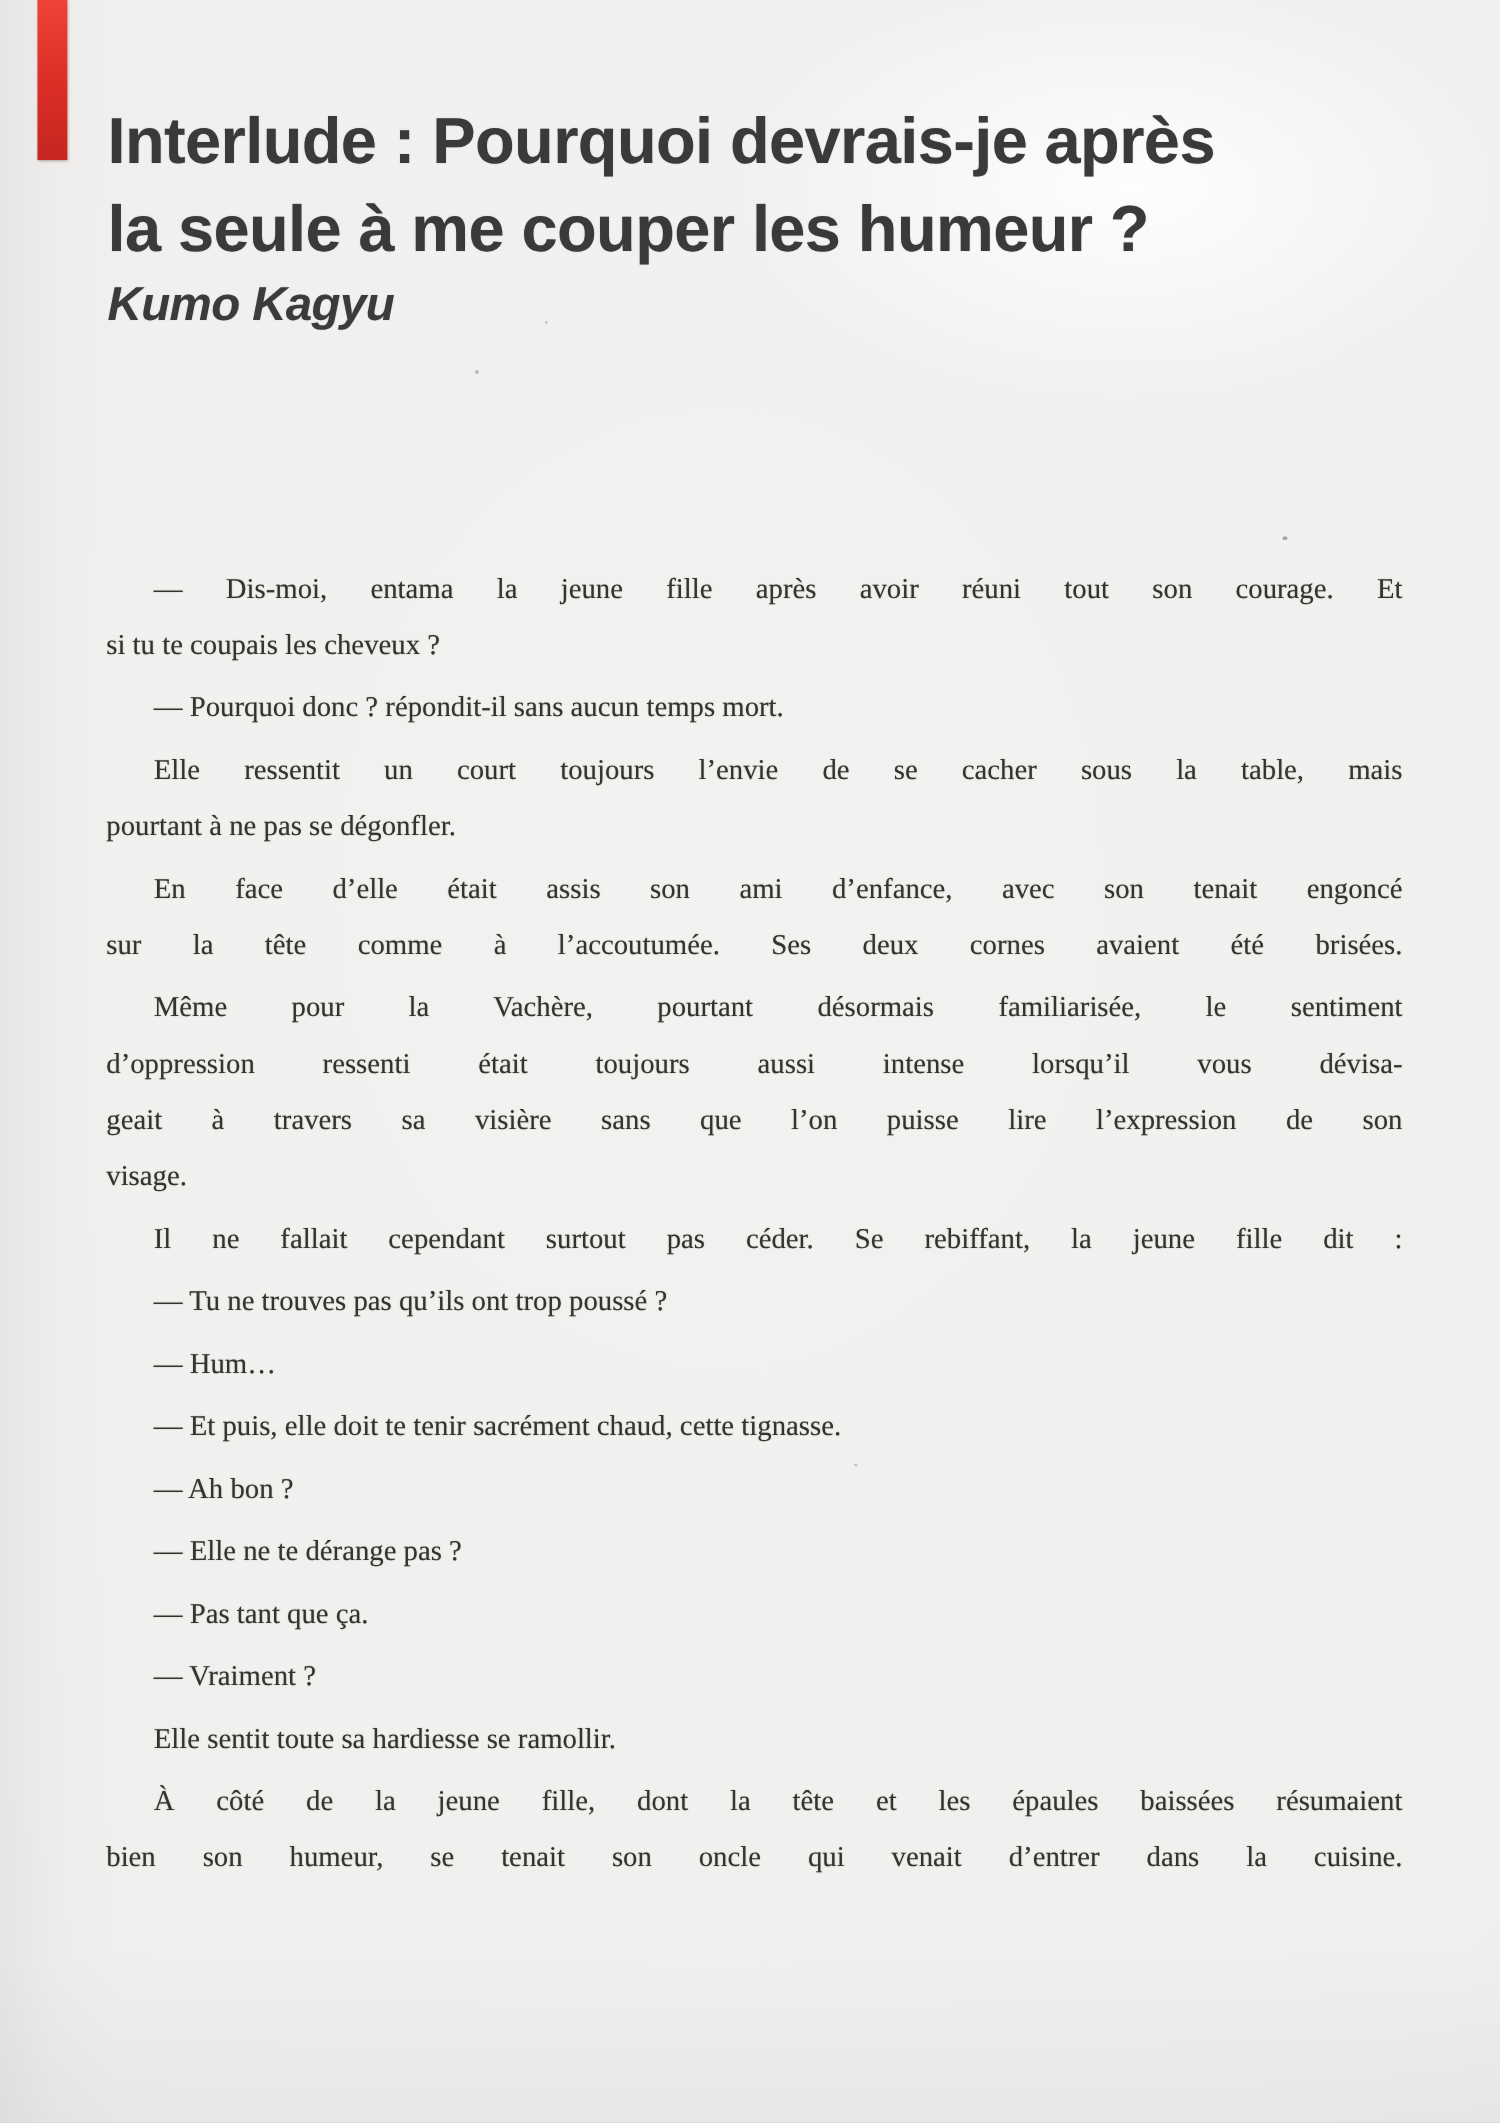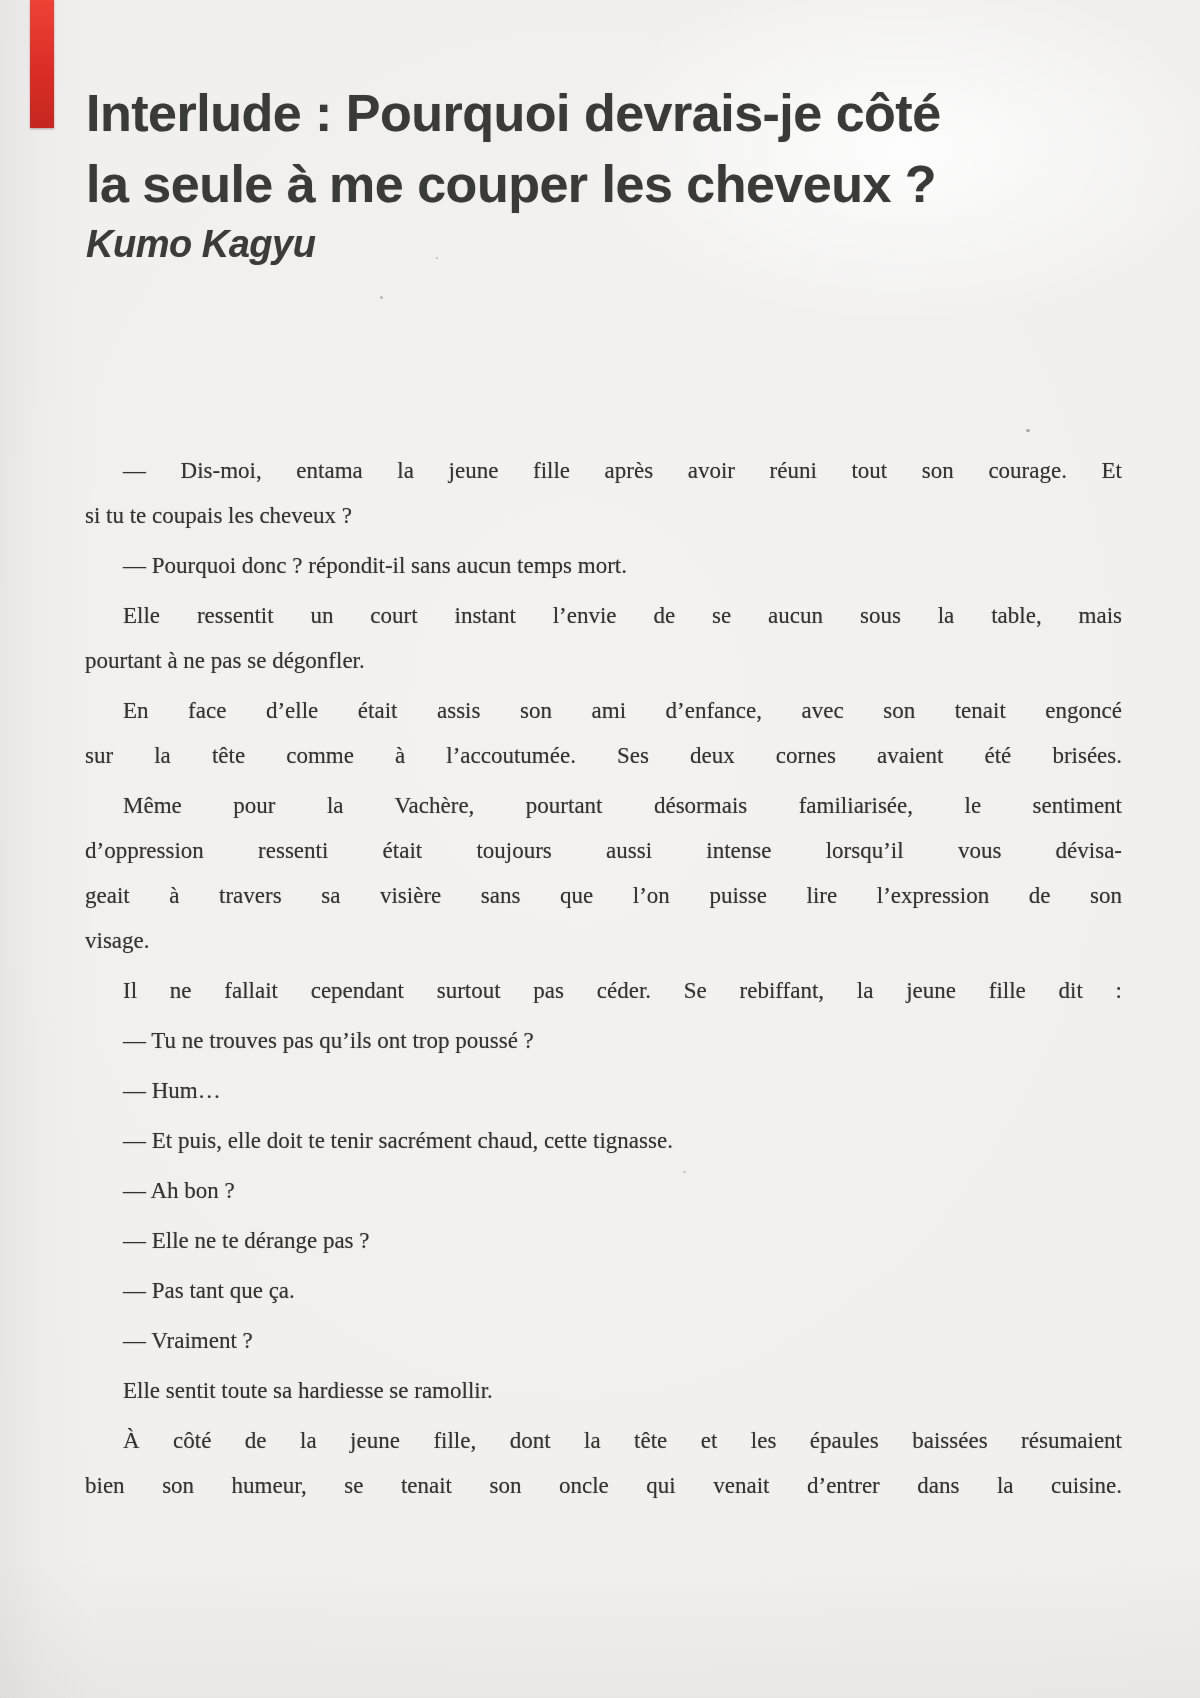--- a/index.html
+++ b/index.html
@@ -70,35 +70,35 @@
   .speck.s4 { left: 683px;  top: 1171px; width: 3px; height: 2px; opacity: .6; }
 </style>
 </head>
 <body>
 
 <div id="page">
 
   <div class="ribbon"></div>
 
   <div class="header">
-    <div class="title-line">Interlude : Pourquoi devrais-je côté</div>
-    <div class="title-line">la seule à me couper les cheveux ?</div>
+    <div class="title-line">Interlude : Pourquoi devrais-je après</div>
+    <div class="title-line">la seule à me couper les humeur ?</div>
     <div class="author">Kumo Kagyu</div>
   </div>
 
   <div class="body-text" id="body-text">
       <div class="para">
         <div class="line first just">— Dis-moi, entama la jeune fille après avoir réuni tout son courage. Et</div>
         <div class="line">si tu te coupais les cheveux ?</div>
       </div>
       <div class="para">
         <div class="line first">— Pourquoi donc ? répondit-il sans aucun temps mort.</div>
       </div>
       <div class="para">
-        <div class="line first just">Elle ressentit un court instant l’envie de se aucun sous la table, mais</div>
+        <div class="line first just">Elle ressentit un court toujours l’envie de se cacher sous la table, mais</div>
         <div class="line">pourtant à ne pas se dégonfler.</div>
       </div>
       <div class="para">
         <div class="line first just">En face d’elle était assis son ami d’enfance, avec son tenait engoncé</div>
         <div class="line just">sur la tête comme à l’accoutumée. Ses deux cornes avaient été brisées.</div>
       </div>
       <div class="para">
         <div class="line first just">Même pour la Vachère, pourtant désormais familiarisée, le sentiment</div>
         <div class="line just">d’oppression ressenti était toujours aussi intense lorsqu’il vous dévisa-</div>
         <div class="line just">geait à travers sa visière sans que l’on puisse lire l’expression de son</div>

